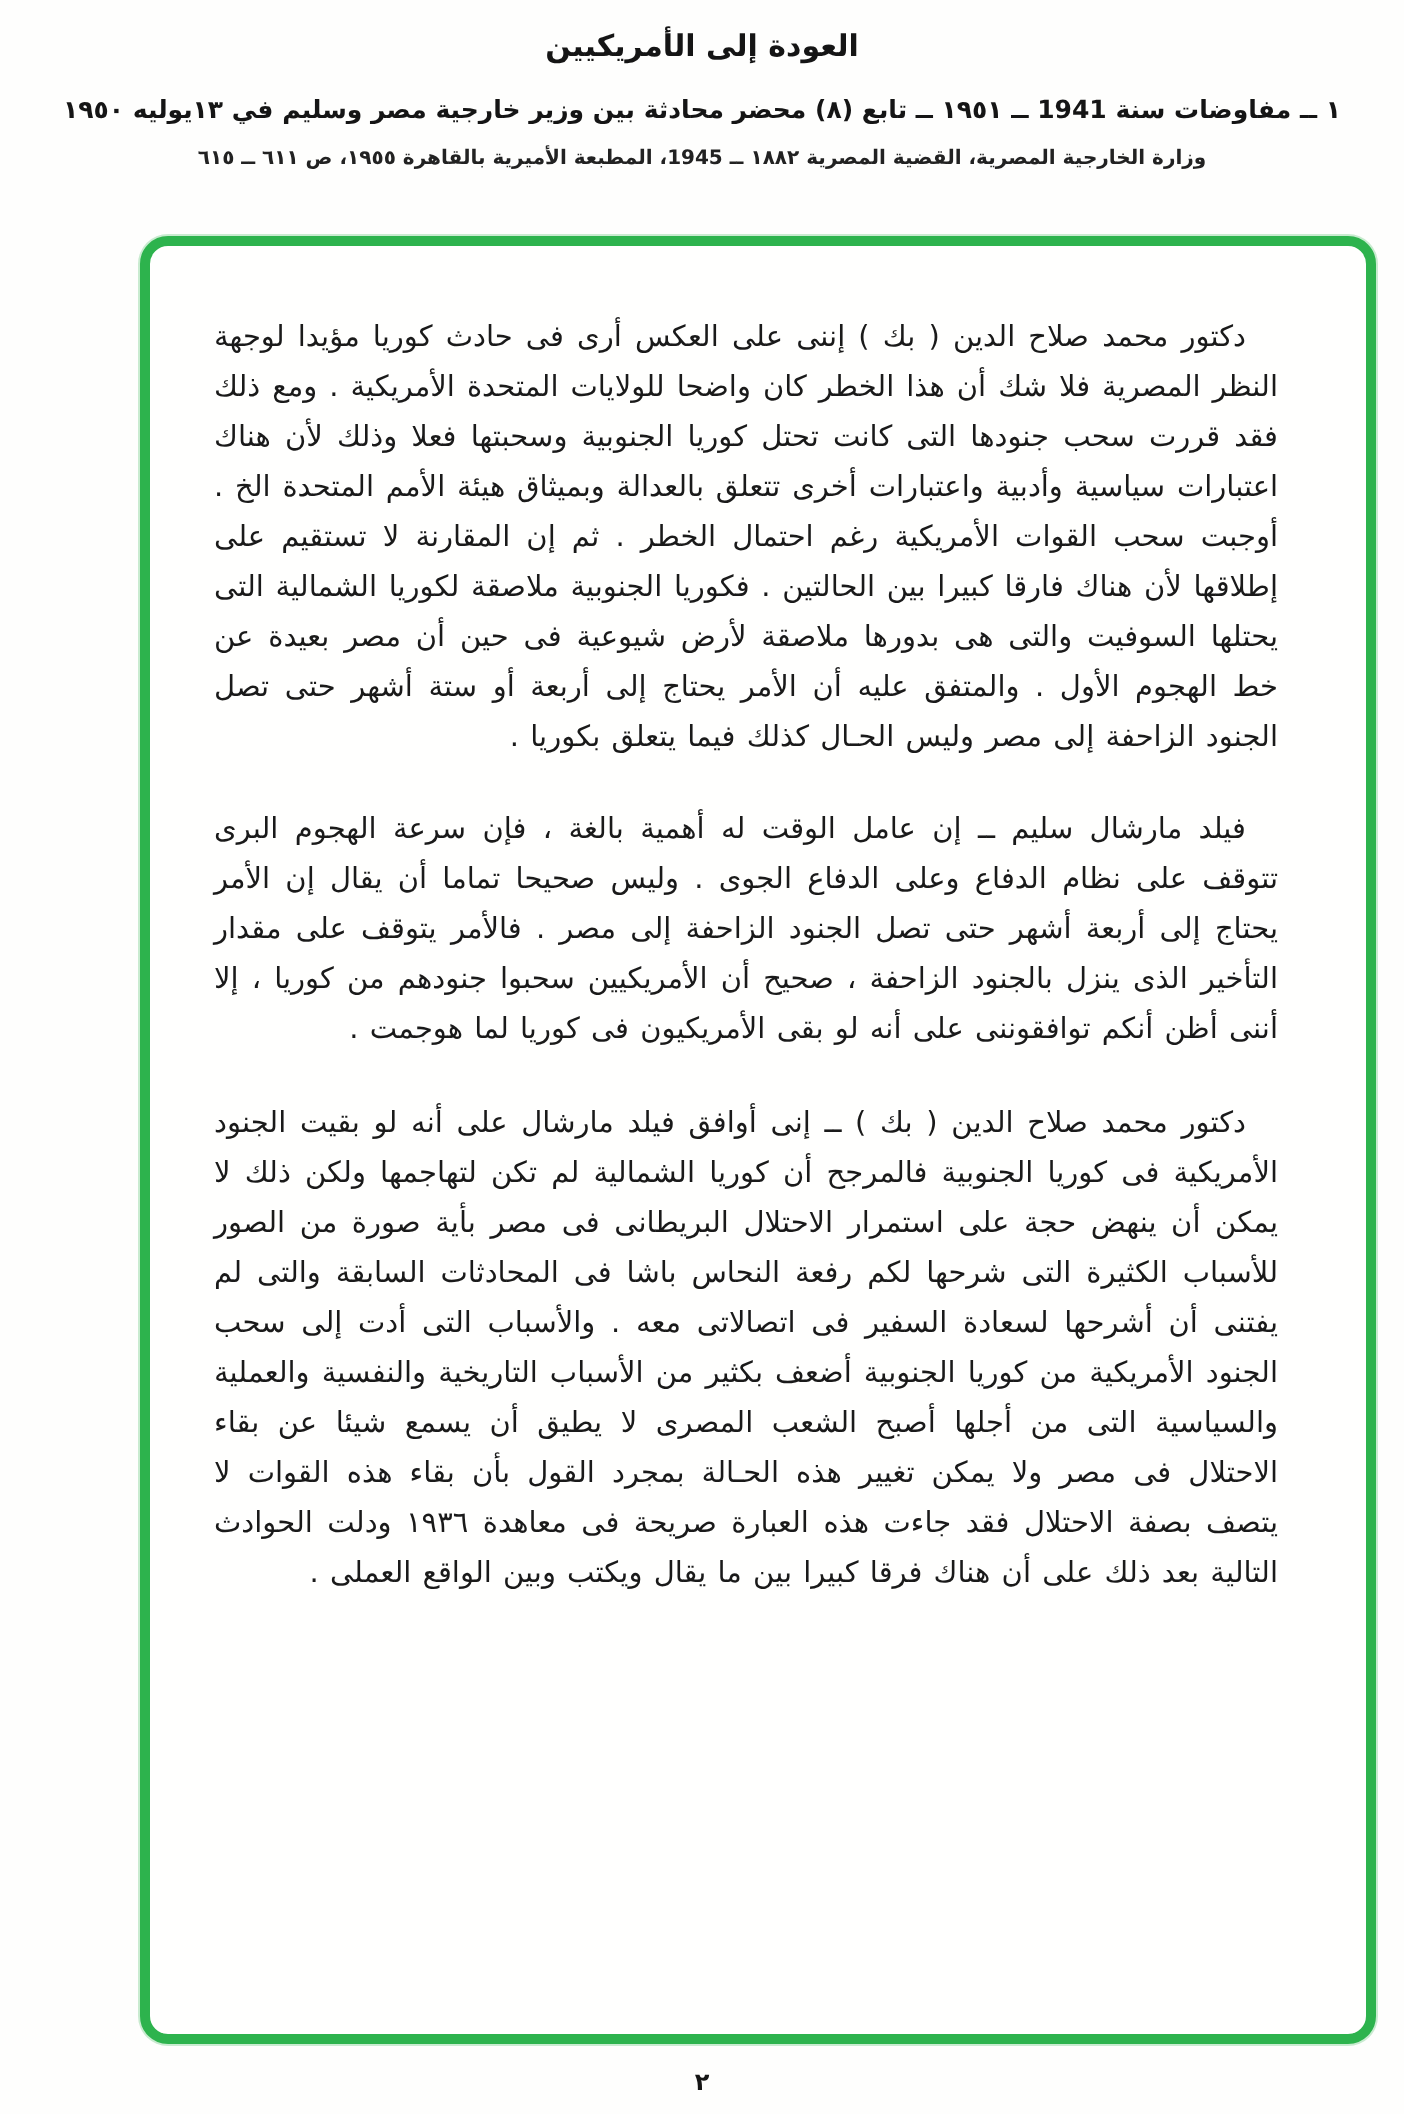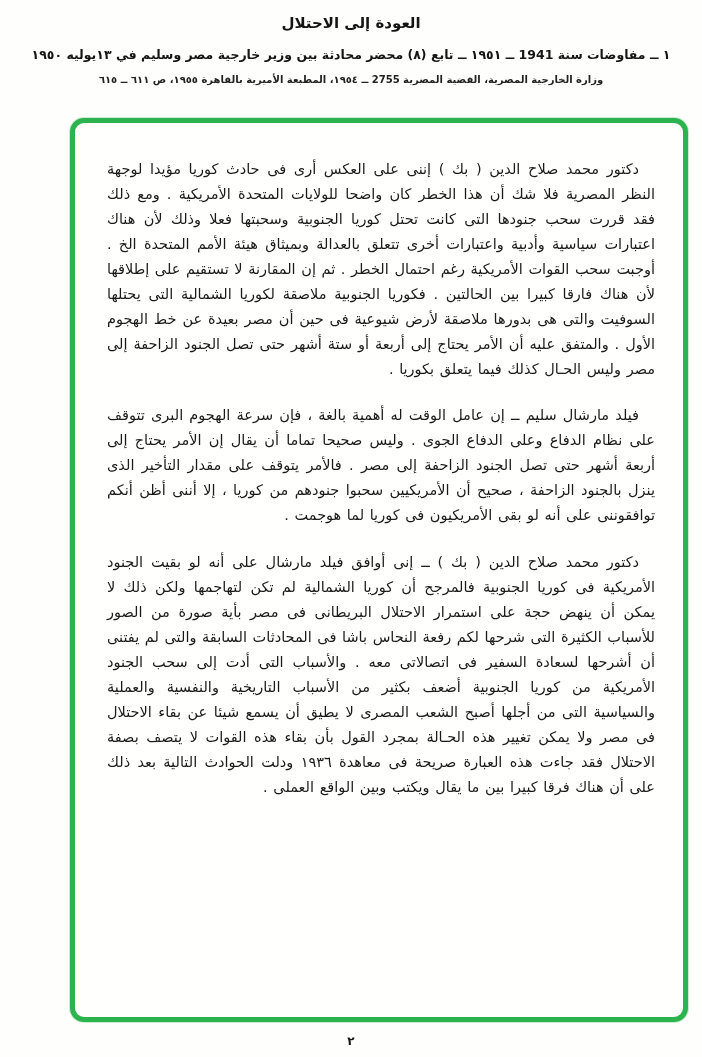--- a/index.html
+++ b/index.html
@@ -56,43 +56,43 @@
     top: 34px;
     right: 28px;
     left: 32px;
     direction: rtl;
     text-align: justify;
     font-size: 14.5px;
     line-height: 1.72;
     color: #1a1a1a;
   }
   .para {
-    margin: 0 0 22px 0;
+    margin: 0 16px 22px 0;
     text-indent: 16px;
     word-spacing: 1px;
   }
   .page-number {
     position: absolute;
     left: 0;
     width: 100%;
     top: 1034px;
     text-align: center;
     font-size: 12px;
     font-weight: bold;
     direction: rtl;
   }
 </style>
 </head>
 <body>
 
-<div class="center-line doc-title">العودة إلى الاحتلال</div>
+<div class="center-line doc-title">العودة إلى الأمريكيين</div>
 
 <div class="center-line doc-subtitle">١ ــ مفاوضات سنة 1941 ــ ١٩٥١ ــ تابع (٨) محضر محادثة بين وزير خارجية مصر وسليم في ١٣يوليه ١٩٥٠</div>
 
-<div class="center-line doc-source">وزارة الخارجية المصرية، القضية المصرية 2755 ــ ١٩٥٤، المطبعة الأميرية بالقاهرة ١٩٥٥، ص ٦١١ ــ ٦١٥</div>
+<div class="center-line doc-source">وزارة الخارجية المصرية، القضية المصرية ١٨٨٢ ــ 1945، المطبعة الأميرية بالقاهرة ١٩٥٥، ص ٦١١ ــ ٦١٥</div>
 
 <div class="frame" style="border-color: rgb(45, 179, 77);">
   <div class="frame-inner">
     <p class="para">دكتور محمد صلاح الدين ( بك ) إننى على العكس أرى فى حادث كوريا مؤيدا لوجهة النظر المصرية فلا شك أن هذا الخطر كان واضحا للولايات المتحدة الأمريكية . ومع ذلك فقد قررت سحب جنودها التى كانت تحتل كوريا الجنوبية وسحبتها فعلا وذلك لأن هناك اعتبارات سياسية وأدبية واعتبارات أخرى تتعلق بالعدالة وبميثاق هيئة الأمم المتحدة الخ . أوجبت سحب القوات الأمريكية رغم احتمال الخطر . ثم إن المقارنة لا تستقيم على إطلاقها لأن هناك فارقا كبيرا بين الحالتين . فكوريا الجنوبية ملاصقة لكوريا الشمالية التى يحتلها السوفيت والتى هى بدورها ملاصقة لأرض شيوعية فى حين أن مصر بعيدة عن خط الهجوم الأول . والمتفق عليه أن الأمر يحتاج إلى أربعة أو ستة أشهر حتى تصل الجنود الزاحفة إلى مصر وليس الحـال كذلك فيما يتعلق بكوريا .</p>
     <p class="para">فيلد مارشال سليم ــ إن عامل الوقت له أهمية بالغة ، فإن سرعة الهجوم البرى تتوقف على نظام الدفاع وعلى الدفاع الجوى . وليس صحيحا تماما أن يقال إن الأمر يحتاج إلى أربعة أشهر حتى تصل الجنود الزاحفة إلى مصر . فالأمر يتوقف على مقدار التأخير الذى ينزل بالجنود الزاحفة ، صحيح أن الأمريكيين سحبوا جنودهم من كوريا ، إلا أننى أظن أنكم توافقوننى على أنه لو بقى الأمريكيون فى كوريا لما هوجمت .</p>
     <p class="para">دكتور محمد صلاح الدين ( بك ) ــ إنى أوافق فيلد مارشال على أنه لو بقيت الجنود الأمريكية فى كوريا الجنوبية فالمرجح أن كوريا الشمالية لم تكن لتهاجمها ولكن ذلك لا يمكن أن ينهض حجة على استمرار الاحتلال البريطانى فى مصر بأية صورة من الصور للأسباب الكثيرة التى شرحها لكم رفعة النحاس باشا فى المحادثات السابقة والتى لم يفتنى أن أشرحها لسعادة السفير فى اتصالاتى معه . والأسباب التى أدت إلى سحب الجنود الأمريكية من كوريا الجنوبية أضعف بكثير من الأسباب التاريخية والنفسية والعملية والسياسية التى من أجلها أصبح الشعب المصرى لا يطيق أن يسمع شيئا عن بقاء الاحتلال فى مصر ولا يمكن تغيير هذه الحـالة بمجرد القول بأن بقاء هذه القوات لا يتصف بصفة الاحتلال فقد جاءت هذه العبارة صريحة فى معاهدة ١٩٣٦ ودلت الحوادث التالية بعد ذلك على أن هناك فرقا كبيرا بين ما يقال ويكتب وبين الواقع العملى .</p>
   </div>
 </div>
 
 <div class="page-number">٢</div>

